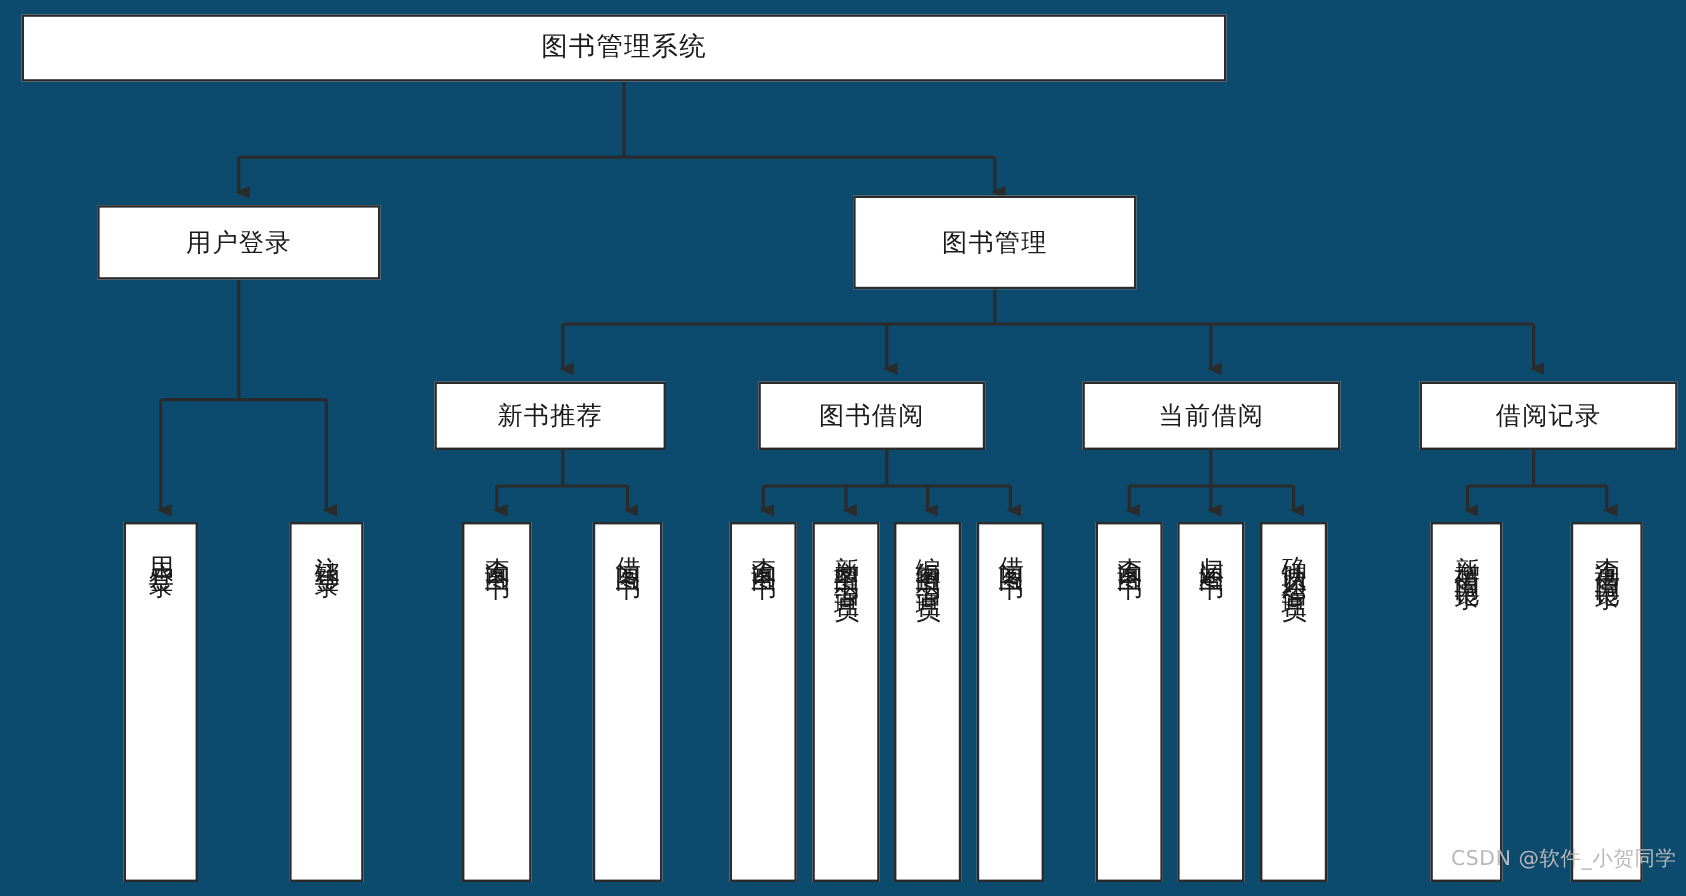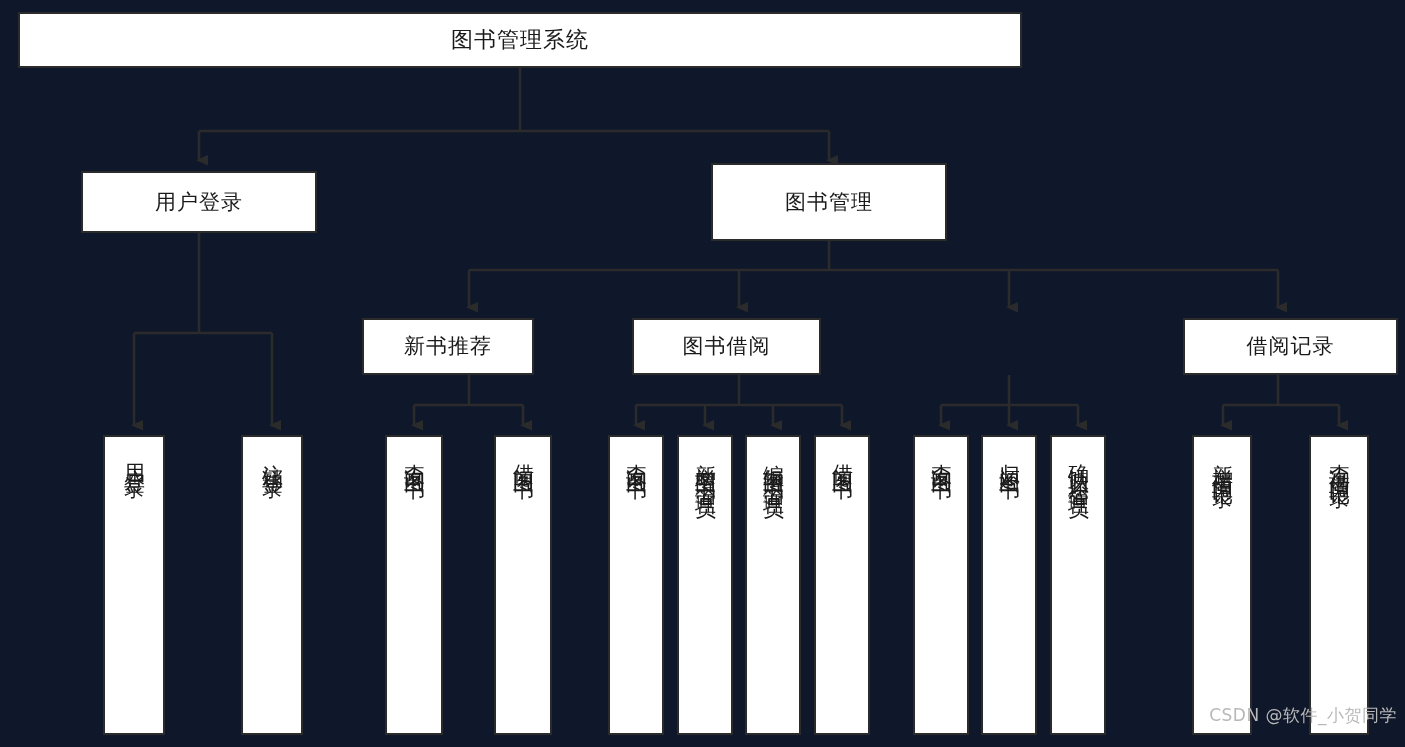--- a/index.html
+++ b/index.html
@@ -8,21 +8,21 @@
     padding: 0;
     background: #ffffff;
   }
   body {
     font-family: "DejaVu Sans", "Liberation Sans", sans-serif;
   }
   #canvas {
     position: relative;
     width: 1405px;
     height: 747px;
-    background: #0f172a;
+    background: #0c4a6e;
     overflow: hidden;
     text-decoration: underline;
   }
   svg.connectors {
     position: absolute;
     left: 0;
     top: 0;
     width: 1405px;
     height: 747px;
     pointer-events: none;
@@ -136,28 +136,31 @@
   </div>
 
   <div class="node horiz" style="left:81px; top:171px; width:236px; height:62px;">
     <span class="label">用户登录</span>
   </div>
 
   <div class="node horiz" style="left:711px; top:163px; width:236px; height:78px;">
     <span class="label">图书管理</span>
   </div>
 
-  <div class="node horiz" style="left:362px; top:318px; width:172px; height:57px;">
+  <div class="node horiz" style="left:362px; top:318px; width:193px; height:57px;">
     <span class="label">新书推荐</span>
   </div>
 
   <div class="node horiz" style="left:632px; top:318px; width:189px; height:57px;">
     <span class="label">图书借阅</span>
   </div>
 
+  <div class="node horiz" style="left:902px; top:318px; width:215px; height:57px;">
+    <span class="label">当前借阅</span>
+  </div>
 
   <div class="node horiz" style="left:1171px; top:318px; width:215px; height:57px;margin-left:12px;">
     <span class="label">借阅记录</span>
   </div>
 
   <div class="node vert" style="left:103px; top:435px; width:62px; height:300px;">
     <span class="label">用户登录</span>
   </div>
 
   <div class="node vert" style="left:241px; top:435px; width:62px; height:300px;">

